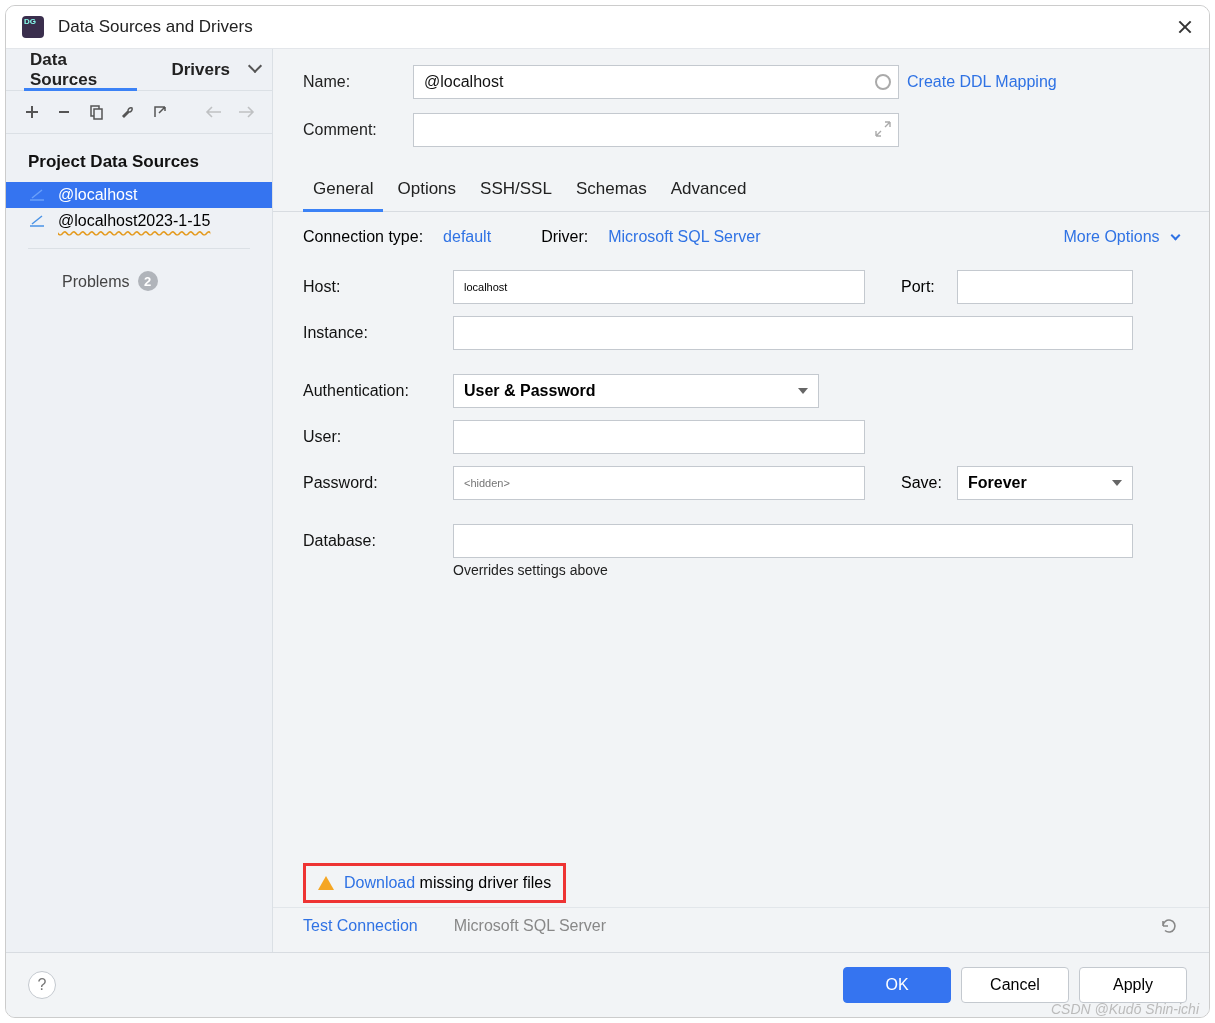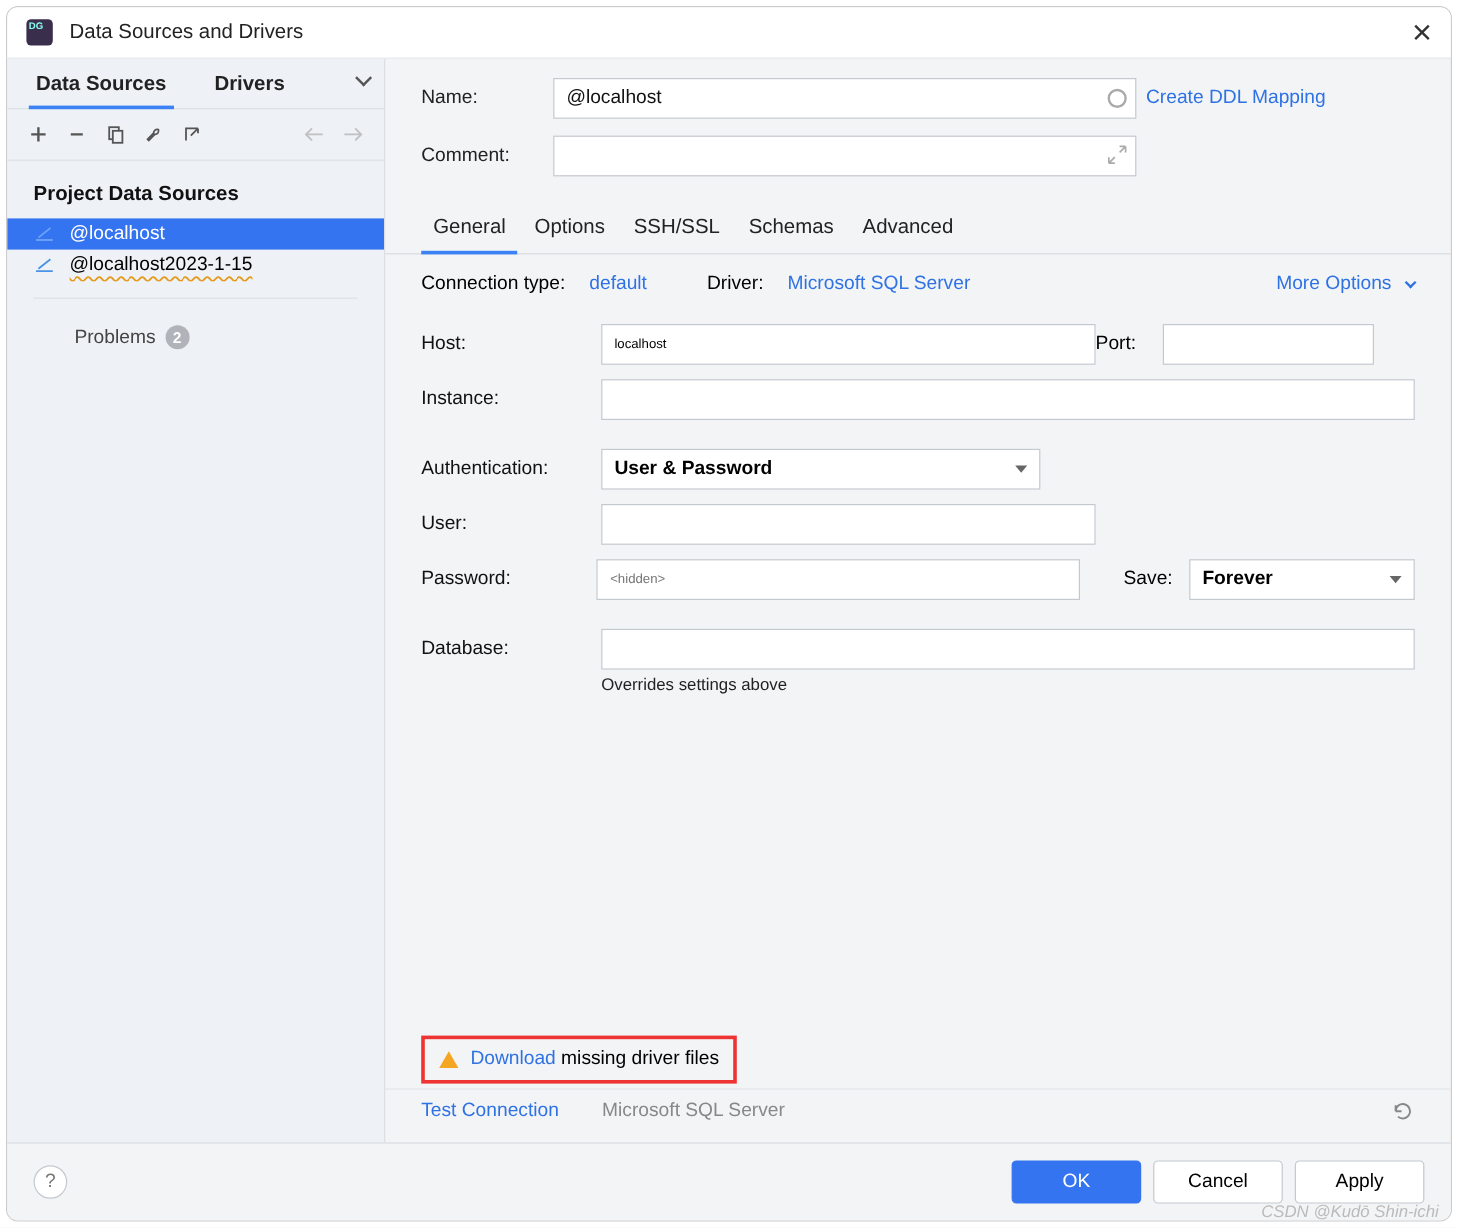--- a/index.html
+++ b/index.html
@@ -6,21 +6,21 @@
 body { background: #fff; width: 1215px; height: 1023px; overflow: hidden; position: relative;}
 .window { width: 1205px; height: 1013px; margin: 5px; border: 1px solid #ccc; border-radius: 10px; background: #f2f4f6; display: flex; flex-direction: column; overflow: hidden;}
 .titlebar { display: flex; align-items: center; padding: 10px 16px; background: #fff; border-bottom: 1px solid #e3e6ea; }
 .app-icon { width: 22px; height: 22px; background: #3a2e4d; border-radius: 4px; position: relative; margin-right: 14px; display:flex;align-items:center;justify-content:center;}
 .app-icon::after { content:"DG"; color:#8fe; font-size:8px; font-weight:bold; position:absolute; top:1px; left:2px;}
 .title-text { font-size: 17px; color: #222; flex: 1; }
 .close-x { width: 16px; height: 16px; position: relative; cursor: pointer;}
 .close-x::before, .close-x::after { content:""; position:absolute; left:7px; top:0; width:2px; height:16px; background:#333; }
 .close-x::before { transform: rotate(45deg);} .close-x::after { transform: rotate(-45deg);}
 .body-row { display: flex; flex: 1; min-height:0;}
-.sidebar { width: 315px; background: #eef1f5; border-right: 1px solid #dbe0e5; display: flex; flex-direction: column;}
+.sidebar { width: 267px; background: #eef1f5; border-right: 1px solid #dbe0e5; display: flex; flex-direction: column;}
 .sb-tabs { display: flex; align-items: center; border-bottom: 1px solid #dbe0e5; height: 42px; padding: 0 8px;}
 .sb-tab { padding: 0 16px; font-size: 17px; font-weight: 700; color: #222; height:100%; display:flex; align-items:center; position:relative; cursor:pointer;}
 .sb-tab.active::after { content:""; position:absolute; bottom:-1px; left:10px; right:10px; height:3px; background:#3b82f6;}
 .sb-tab.drivers { font-weight: 700; margin-left: 8px;}
 .sb-expand { margin-left: auto; padding: 4px;}
 .chev-down { display:inline-block; width:10px; height:10px; border-right:2px solid #555; border-bottom:2px solid #555; transform:rotate(45deg); margin-bottom:4px;}
 .sb-toolbar { display:flex; gap:0px; padding: 8px 10px; border-bottom: 1px solid #dbe0e5; align-items:center;}
 .tbtn { width:32px; height:26px; display:flex; align-items:center; justify-content:center; cursor:pointer; color:#555;}
 .sb-tree { padding: 10px 0; flex:1;}
 .sb-heading { font-weight: 700; font-size: 17px; padding: 8px 22px 10px; color:#111;}
@@ -46,29 +46,29 @@
 .cfg-tab { padding: 10px 10px 12px; font-size:17px; color:#222; cursor:pointer; position:relative;}
 .cfg-tab.active::after { content:""; position:absolute; bottom:-1px; left:0; right:0; height:3px; background:#3b82f6;}
 .cfg-body { padding: 16px 30px; display:flex; flex-direction:column; gap: 12px; flex:1;}
 .meta-row { display:flex; align-items:center; gap: 20px; font-size:16px; }
 .meta-row .ml { margin-left: 30px;}
 .mo { margin-left:auto; display:flex;align-items:center;gap:4px;}
 .frow { display:flex; align-items:center;}
 .flabel { width: 150px; font-size:16px; color:#111;}
 .finput { height:34px; border:1px solid #c4c9cf; background:#fff; padding:0 10px; font-size:11px;}
 .host { width: 412px;}
-.port-lbl { width:56px; font-size:16px;}
+.port-lbl { margin-left: 36px; width:56px; font-size:16px;}
 .port { width: 176px;}
 .instance { width: 680px;}
 .select { width: 366px; height:34px; border:1px solid #c4c9cf; background:#fff; display:flex; align-items:center; padding:0 10px; justify-content:space-between; cursor:pointer;font-weight:bold;}
 .tri { width:0;height:0; border-left:5px solid transparent; border-right:5px solid transparent; border-top:6px solid #666;}
 .user { width:412px;}
 .pw { width:412px; color:#999;}
 .save-lbl { margin-left:36px; width:56px;}
-.save-sel { width:192px;}
+.save-sel { width:176px;}
 .db { width: 680px;}
 .url-wrap { width:680px; height:34px; border:1px solid #c4c9cf; background:#fff; position:relative; display:flex;align-items:center; padding:0 10px; font-size:16px;}
 .hint { font-size:14px; color:#222; margin-left:150px; margin-top:-8px;}
 .warn-bar { margin: 2px 30px 4px; border: 3px solid #e33; padding: 8px 12px; display:flex; align-items:center; gap:10px; width: fit-content;}
 .warn-ico { width:0;height:0; border-left:8px solid transparent; border-right:8px solid transparent; border-bottom:14px solid #f5a623; position:relative;}
 .test-row { padding: 8px 30px 16px; display:flex; align-items:center; gap: 36px; border-top:1px solid #e2e6ea;}
 .driver-name { color:#888; font-size:16px;}
 .revert { margin-left:auto; color:#888;}
 .footer { border-top:1px solid #d8dce1; padding: 14px 22px; display:flex; align-items:center; background:#f2f4f6;}
 .help { width:28px;height:28px; border:1px solid #c4c9cf; border-radius:50%; display:flex;align-items:center;justify-content:center; color:#777; font-size:16px; cursor:pointer; background:#fff;}

